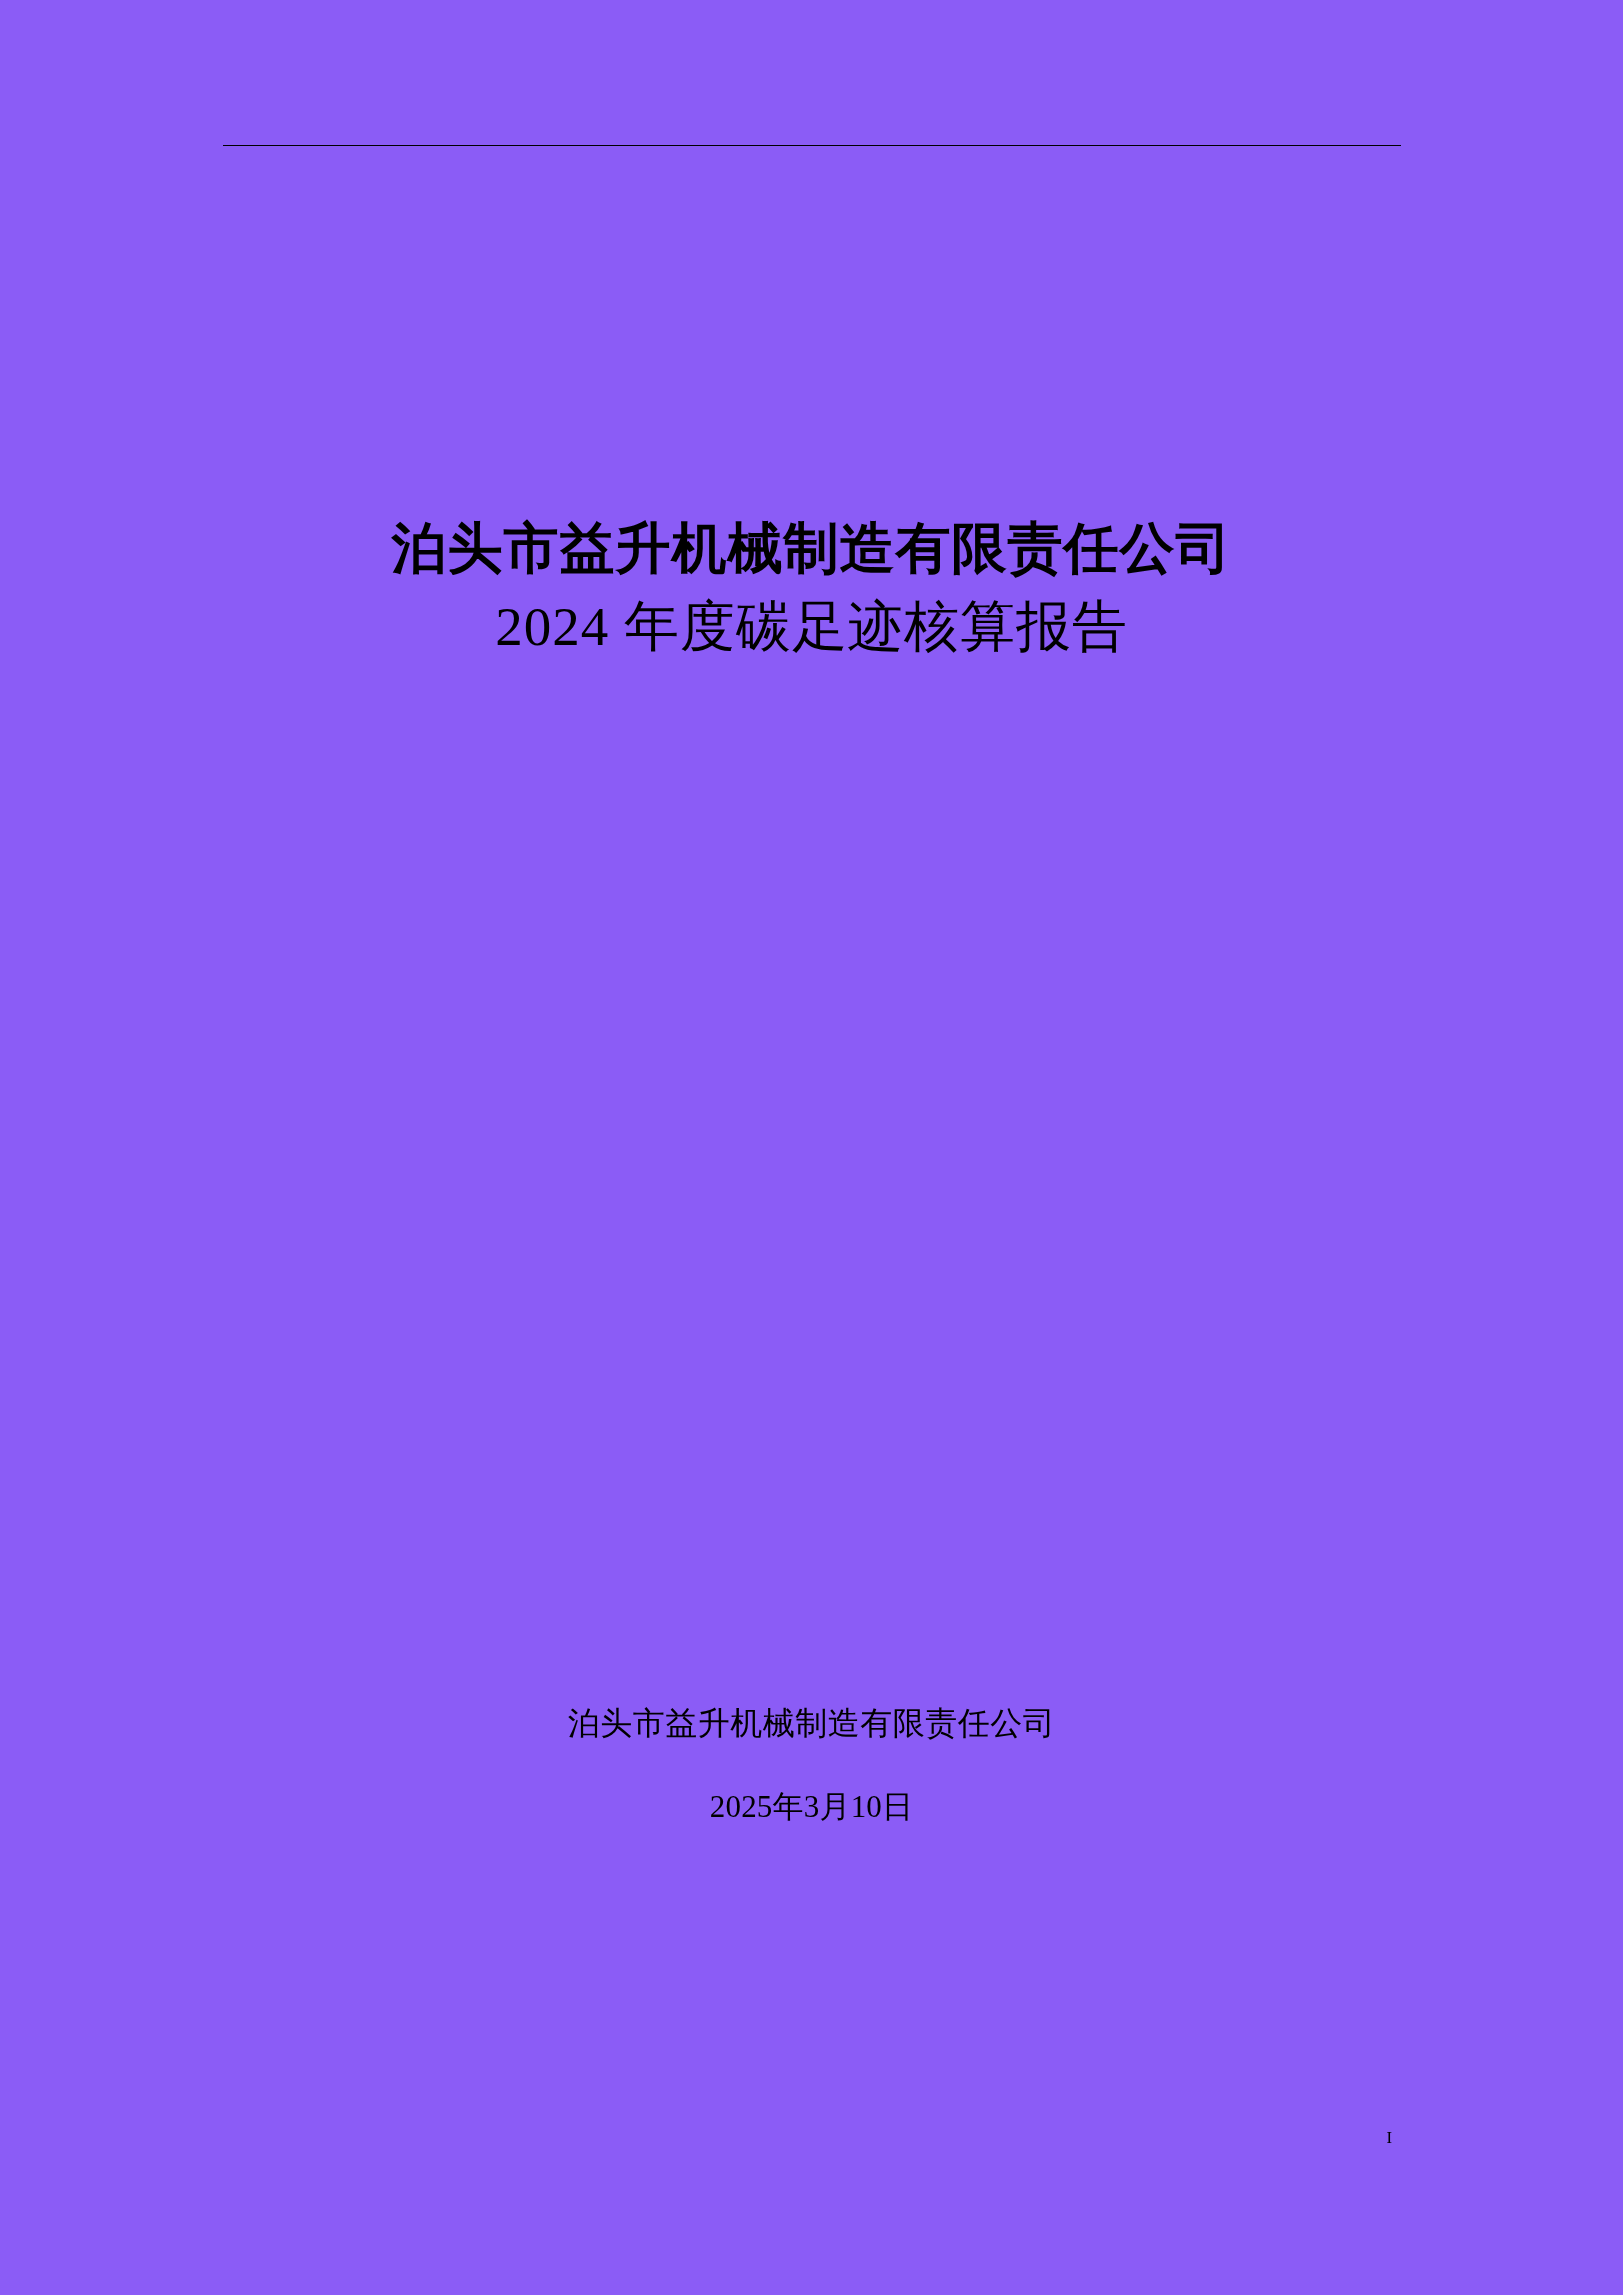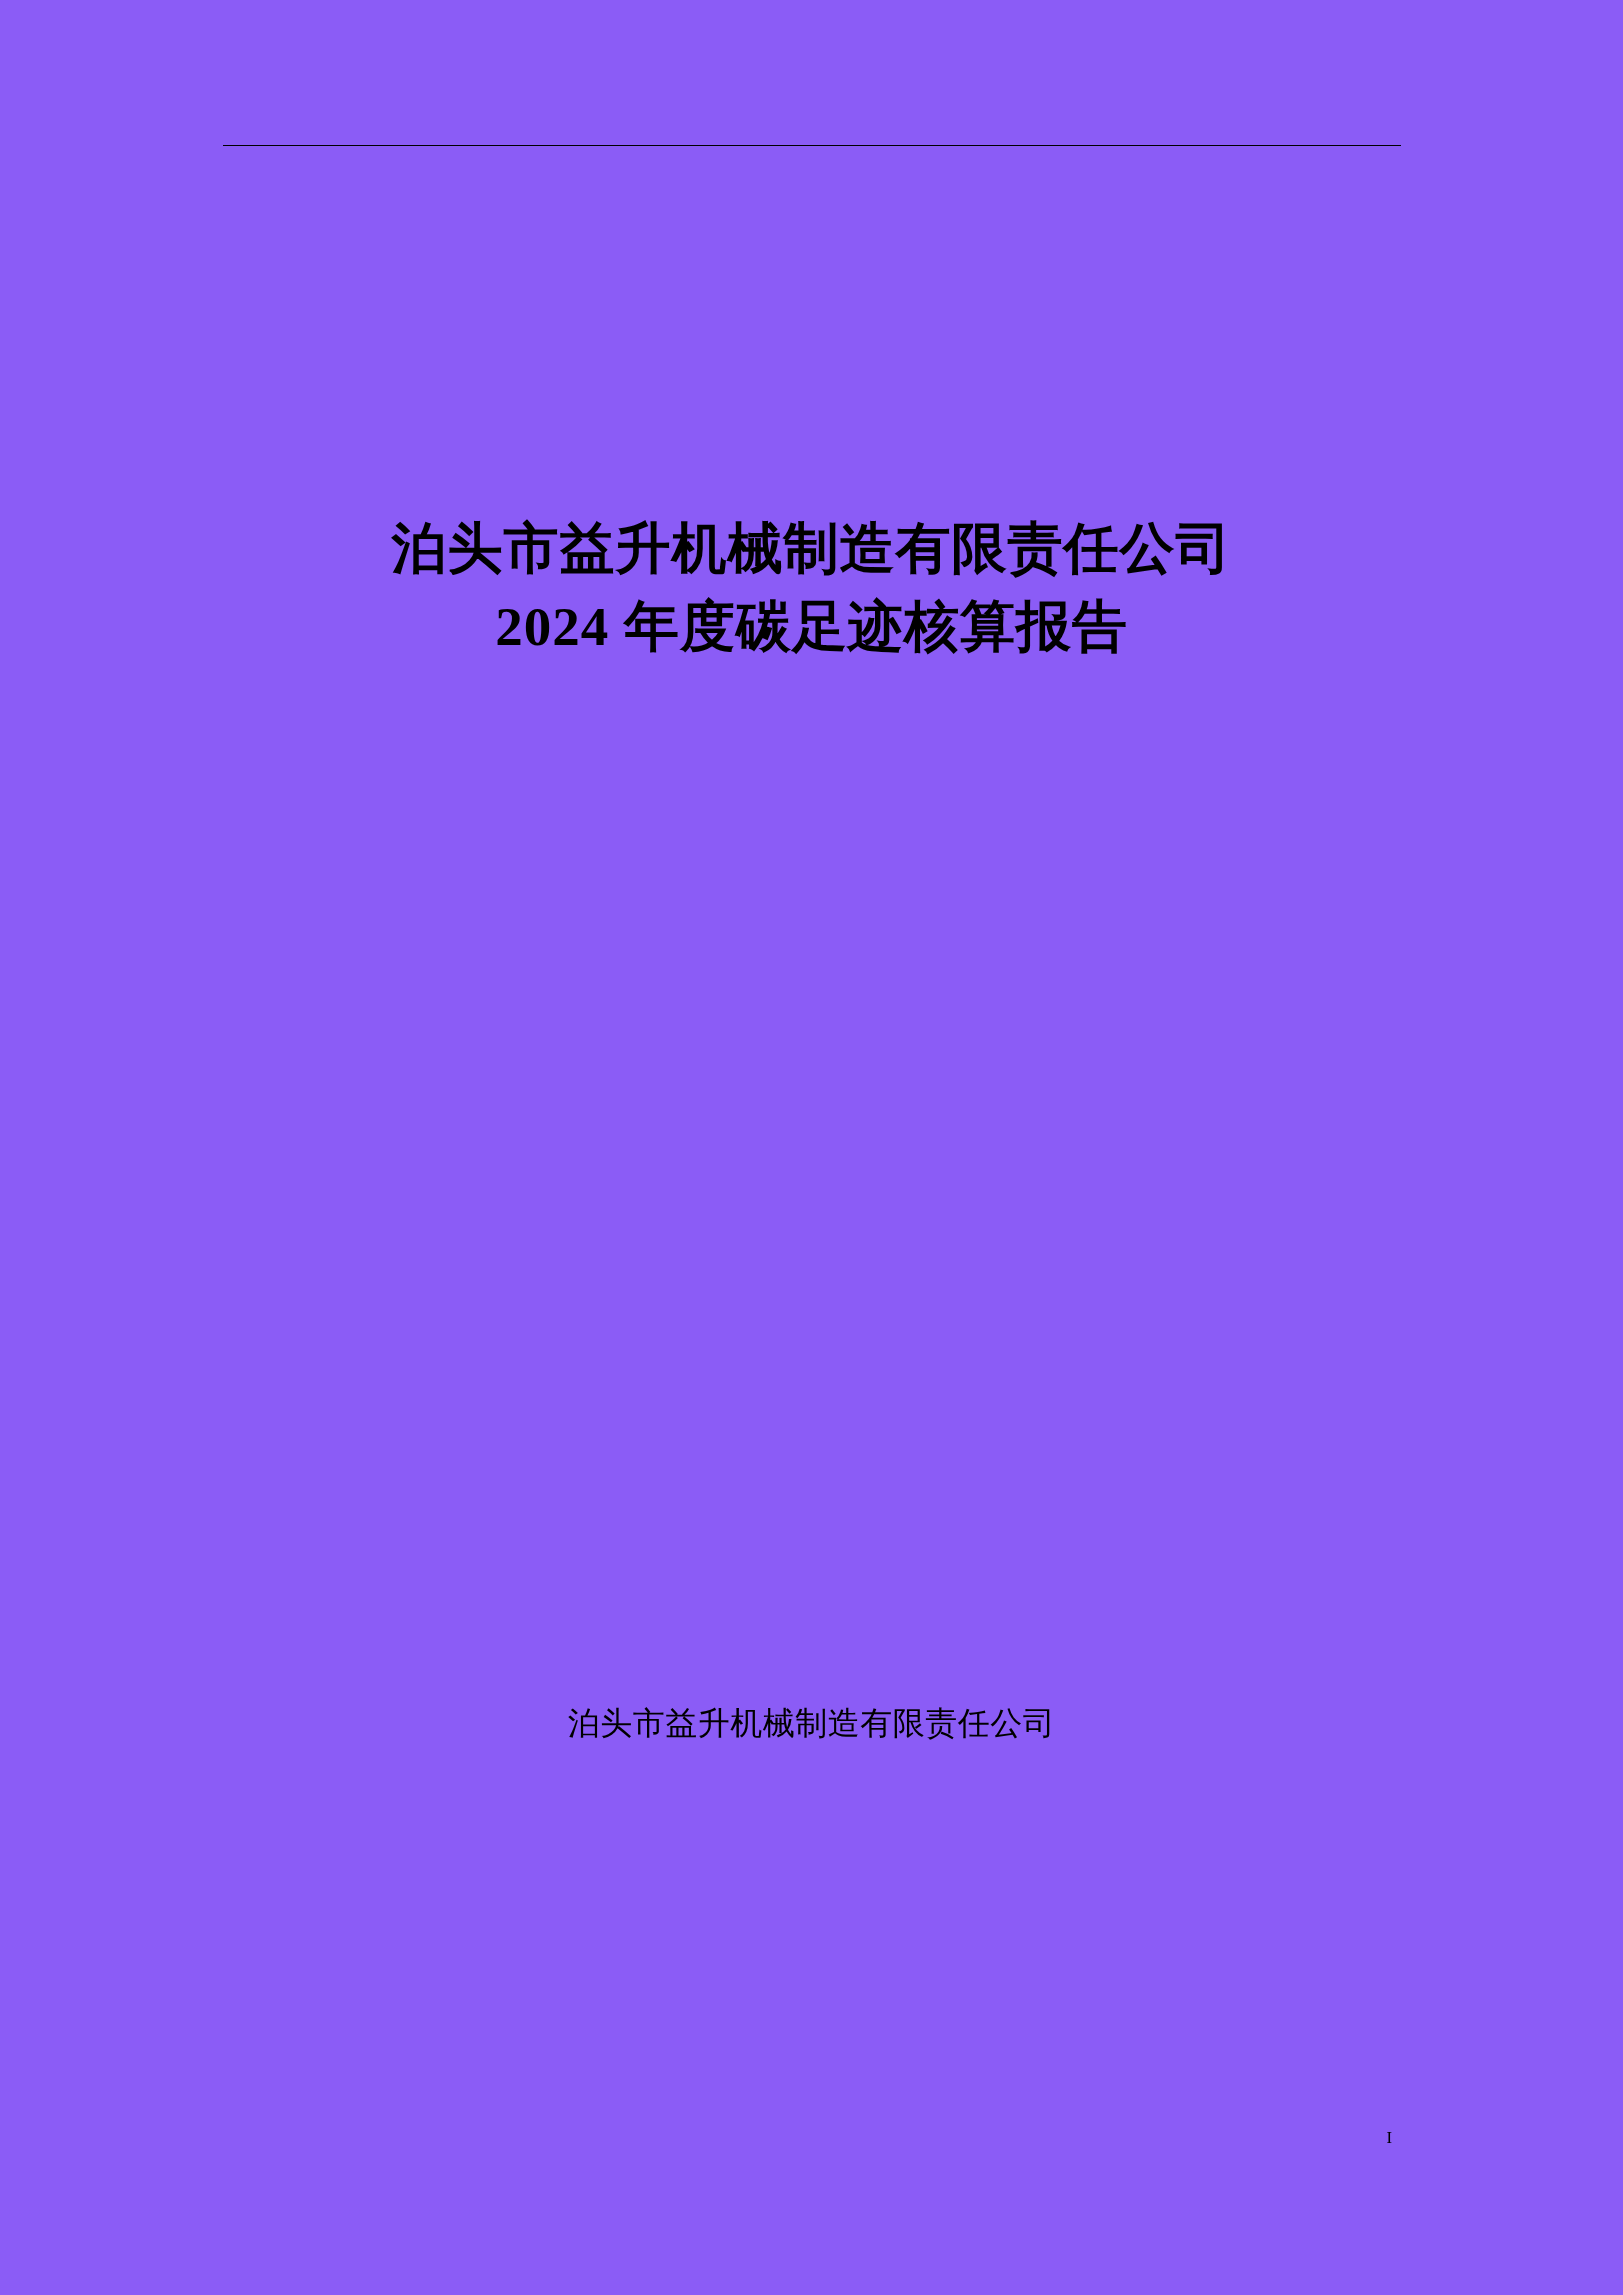--- a/index.html
+++ b/index.html
@@ -37,21 +37,21 @@
     text-align: center;
   }
   .title-line {
     font-weight: bold;
     font-size: 55px;
     line-height: 1.42;
     letter-spacing: 1px;
     white-space: nowrap;
   }
   .title-line-2 {
-    font-weight: bold;
+    font-weight: normal;
     font-size: 55px;
     line-height: 1.42;
     letter-spacing: 1px;
     white-space: nowrap;
   }
   
   .issuer-block {
     position: absolute;
     left: 0;
     top: 1693px;
@@ -86,18 +86,19 @@
 
   <div class="header-rule"></div>
 
   <div class="title-block">
     <div class="title-line">泊头市益升机械制造有限责任公司</div>
     <div class="title-line-2">2024 年度碳足迹核算报告</div>
   </div>
 
   <div class="issuer-block">
     <div class="issuer-name">泊头市益升机械制造有限责任公司</div>
+    <div class="issuer-date">2025年3月10日</div>
   </div>
 
   <div class="page-number">I</div>
 
 </div>
 
 
 </body></html>

